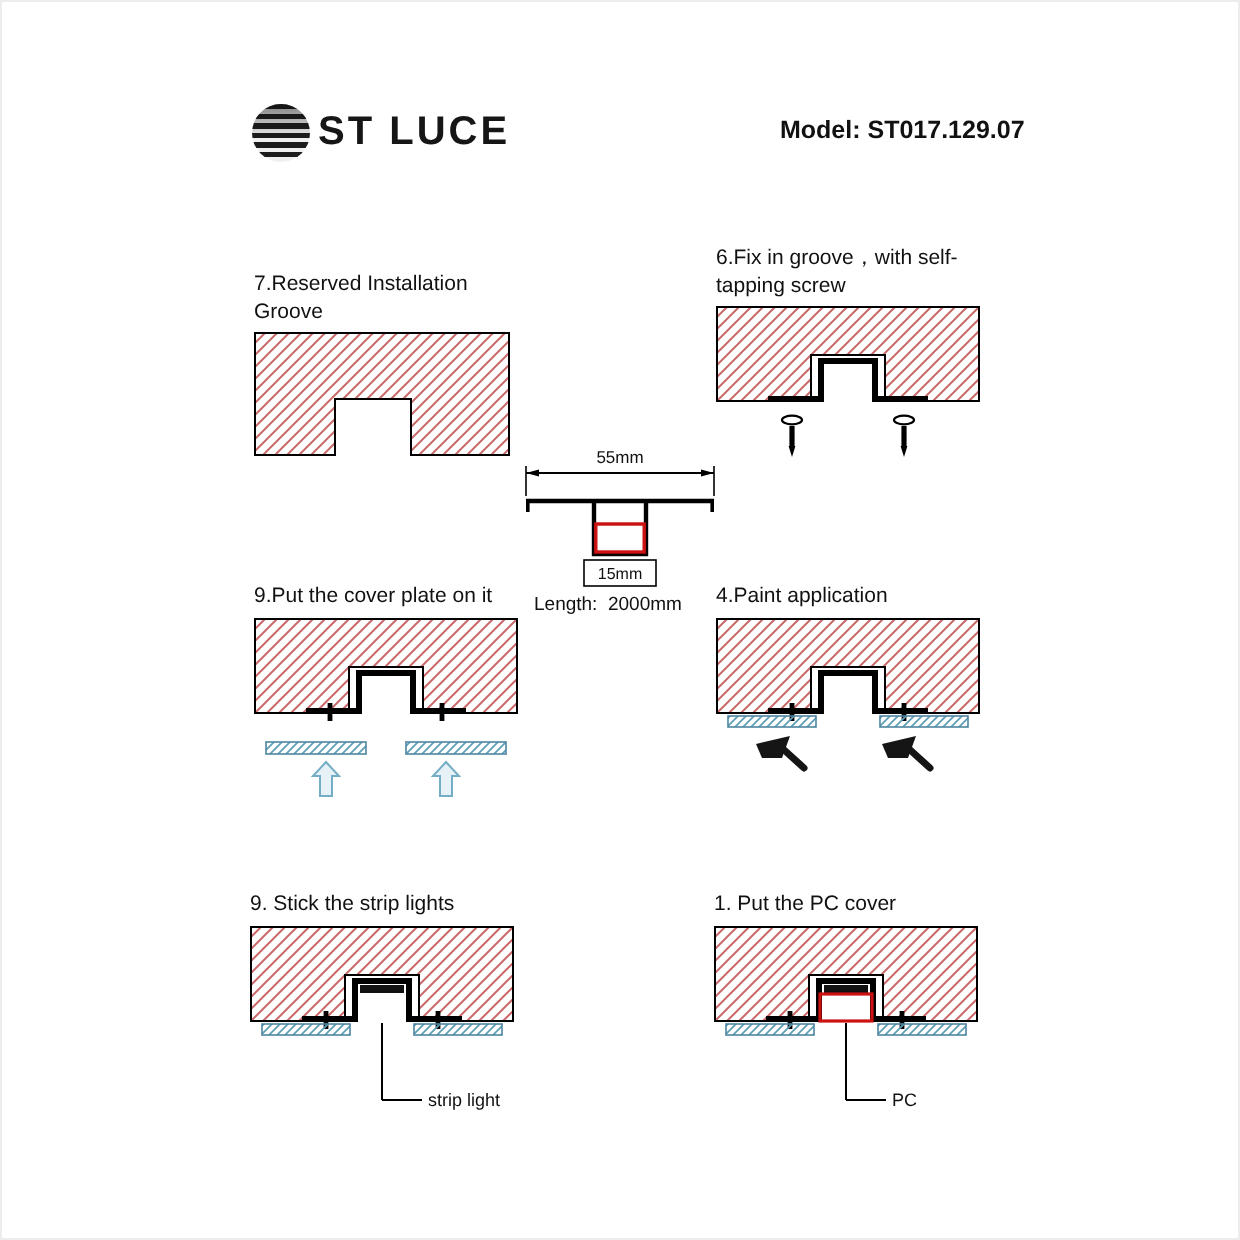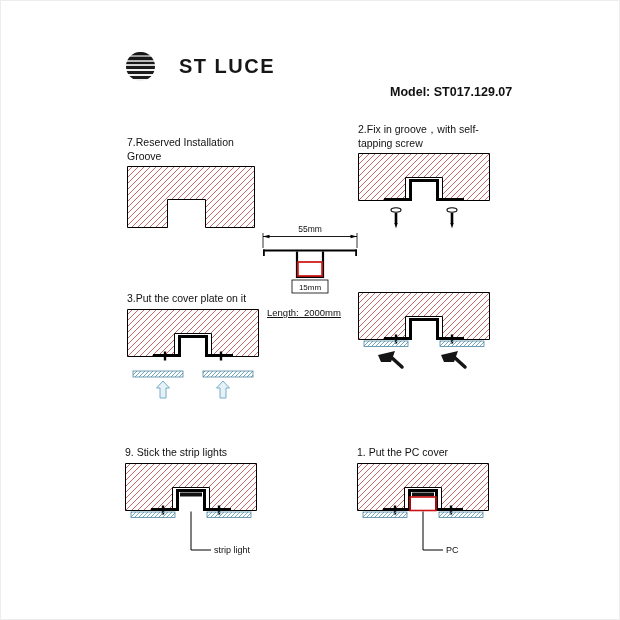--- a/index.html
+++ b/index.html
@@ -1,30 +1,30 @@
 <!DOCTYPE html>
 <html><head>
 <meta charset="utf-8">
 <style>
   * { margin:0; padding:0; box-sizing:border-box; }
   html,body { width:620px; height:620px; }
   body { background:#ffffff; font-family:"Liberation Sans",sans-serif; color:#111; }
   .page { position:relative; width:620px; height:620px; background:#fff; overflow:hidden; border:1px solid #ededed; }
-  .brand-row { position:absolute; left:125px; top:51px; display:flex; align-items:center; gap:24px; }
+  .brand-row { position:absolute; left:125px; top:51px; display:flex; align-items:center; gap:4px; }
   .logo-sphere { width:29px; height:29px; border-radius:50%;
     background:repeating-linear-gradient(180deg,#1c1c1c 0 2.7px,#f0f0f0 2.7px 4.8px); position:relative; }
   .logo-sphere::after { content:""; position:absolute; inset:0; border-radius:50%;
     background:linear-gradient(180deg,rgba(15,15,15,.5),rgba(15,15,15,0) 60%); }
   .brand-text { font-size:20px; font-weight:700; letter-spacing:1.5px; color:#161616; }
-  .model-text { position:absolute; left:389px; top:57px; font-size:12.5px; font-weight:700;margin-top:27px; }
+  .model-text { position:absolute; left:389px; top:57px; font-size:12.5px; font-weight:700; }
   .panel { position:absolute; }
   .step-title { font-size:10.5px; line-height:1.3; margin-bottom:3px; color:#111; }
   .panel svg { display:block; }
   svg text { font-family:"Liberation Sans",sans-serif; fill:#111; }
-  .length-label { font-size:9.5px; margin:13px 0 0 12px; white-space:pre;text-decoration:underline; }
+  .length-label { font-size:9.5px; margin:3px 0 0 12px; white-space:pre; }
 </style>
 </head>
 <body>
 
 <svg width="0" height="0" style="position:absolute" aria-hidden="true">
   <defs>
     <pattern id="hatchRed" patternUnits="userSpaceOnUse" width="6" height="6">
       <path d="M-1,1 l2,-2 M0,6 l6,-6 M5,7 l2,-2" stroke="#c96b6b" stroke-width="1" fill="none"></path>
     </pattern>
     <pattern id="hatchBlue" patternUnits="userSpaceOnUse" width="4" height="4">
@@ -42,21 +42,21 @@
   <div class="model-text">Model: ST017.129.07</div>
 
   <section class="panel" style="left:126px;top:135px;width:134px">
     <div class="step-title">7.Reserved Installation Groove</div>
     <svg width="130" height="64" viewBox="0 0 130 64">
       <path d="M0.5,0.5 H127.5 V61.5 H78.5 V33.5 H40.5 V61.5 H0.5 Z" fill="url(#hatchRed)" stroke="#000" stroke-width="1"></path>
     </svg>
   </section>
 
   <section class="panel" style="left:357px;top:122px;width:150px">
-    <div class="step-title">2.Fix in groove，with self-tapping screw</div>
+    <div class="step-title">6.Fix in groove，with self-tapping screw</div>
     <svg width="132" height="80" viewBox="0 0 132 80">
       <path d="M0.5,0.5 H131.5 V47.5 H84.5 V24.5 H47.5 V47.5 H0.5 Z" fill="url(#hatchRed)" stroke="#000" stroke-width="1"></path>
       <path d="M26,46.5 H52.5 V27.5 H79.5 V46.5 H106" fill="none" stroke="#000" stroke-width="3"></path>
       <g>
         <ellipse cx="38" cy="57" rx="5" ry="2.2" fill="#fff" stroke="#000" stroke-width="1.1"></ellipse>
         <line x1="38" y1="60" x2="38" y2="70.5" stroke="#000" stroke-width="2.6"></line>
         <polygon points="36.3,70 39.7,70 38,75.5" fill="#000"></polygon>
       </g>
       <g>
         <ellipse cx="94" cy="57" rx="5" ry="2.2" fill="#fff" stroke="#000" stroke-width="1.1"></ellipse>
@@ -83,34 +83,35 @@
         <path d="M42,29.5 V55 H68 V29.5" stroke-width="2.2"></path>
       </g>
       <rect x="42.9" y="40" width="24.2" height="14" fill="none" stroke="#cc1111" stroke-width="1.7"></rect>
       <rect x="37" y="58" width="36" height="13" fill="#fff" stroke="#000" stroke-width="0.8"></rect>
       <text x="55" y="67.5" font-size="8" text-anchor="middle">15mm</text>
     </svg>
     <div class="length-label">Length:  2000mm</div>
   </section>
 
   <section class="panel" style="left:126px;top:291px;width:136px">
-    <div class="step-title">3.Put the cover plate on it</div>
+    <div class="step-title">9.Put the cover plate on it</div>
     <svg width="132" height="92" viewBox="0 0 132 92">
       <path d="M0.5,0.5 H131.5 V47.5 H84.5 V24.5 H47.5 V47.5 H0.5 Z" fill="url(#hatchRed)" stroke="#000" stroke-width="1"></path>
       <path d="M26,46.5 H52.5 V27.5 H79.5 V46.5 H106" fill="none" stroke="#000" stroke-width="3"></path>
       <rect x="36.8" y="42.5" width="2.4" height="9" fill="#000"></rect>
       <rect x="92.8" y="42.5" width="2.4" height="9" fill="#000"></rect>
       <rect x="6" y="62" width="50" height="6" fill="url(#hatchBlue)" stroke="#4f86a0" stroke-width="0.8"></rect>
       <rect x="76" y="62" width="50" height="6" fill="url(#hatchBlue)" stroke="#4f86a0" stroke-width="0.8"></rect>
       <polygon points="36,72 29.5,79 33,79 33,89 39,89 39,79 42.5,79" fill="#e6f2f8" stroke="#74aec6" stroke-width="1"></polygon>
       <polygon points="96,72 89.5,79 93,79 93,89 99,89 99,79 102.5,79" fill="#e6f2f8" stroke="#74aec6" stroke-width="1"></polygon>
     </svg>
   </section>
 
   <section class="panel" style="left:357px;top:291px;width:140px">
+    <div class="step-title">4.Paint application</div>
     <svg width="132" height="82" viewBox="0 0 132 82">
       <path d="M0.5,0.5 H131.5 V47.5 H84.5 V24.5 H47.5 V47.5 H0.5 Z" fill="url(#hatchRed)" stroke="#000" stroke-width="1"></path>
       <path d="M26,46.5 H52.5 V27.5 H79.5 V46.5 H106" fill="none" stroke="#000" stroke-width="3"></path>
       <rect x="36.8" y="42.5" width="2.4" height="9" fill="#000"></rect>
       <rect x="92.8" y="42.5" width="2.4" height="9" fill="#000"></rect>
       <rect x="6" y="49" width="44" height="5.5" fill="url(#hatchBlue)" stroke="#4f86a0" stroke-width="0.8"></rect>
       <rect x="82" y="49" width="44" height="5.5" fill="url(#hatchBlue)" stroke="#4f86a0" stroke-width="0.8"></rect>
       <g>
         <polygon points="20,63 37,59 33,70 23,70" fill="#151515"></polygon>
         <line x1="33" y1="65" x2="44" y2="75" stroke="#151515" stroke-width="3.5" stroke-linecap="round"></line>

